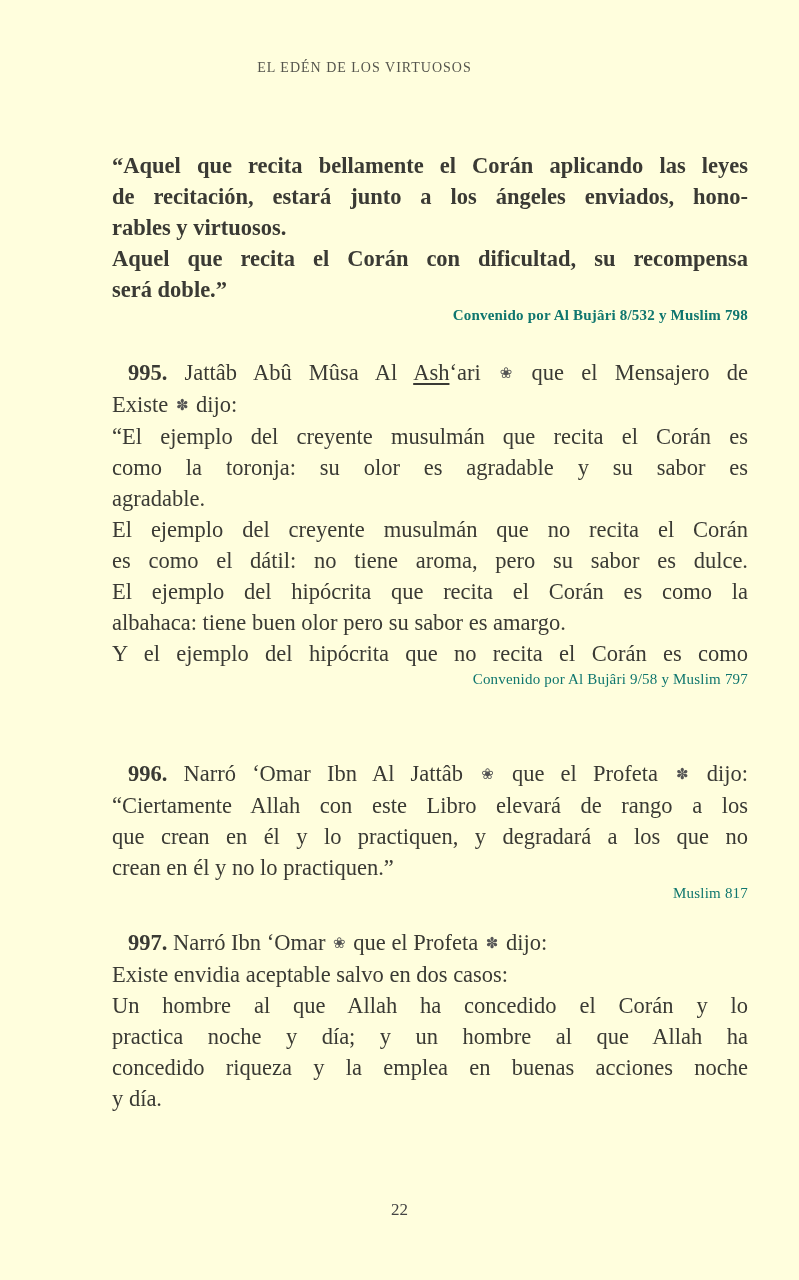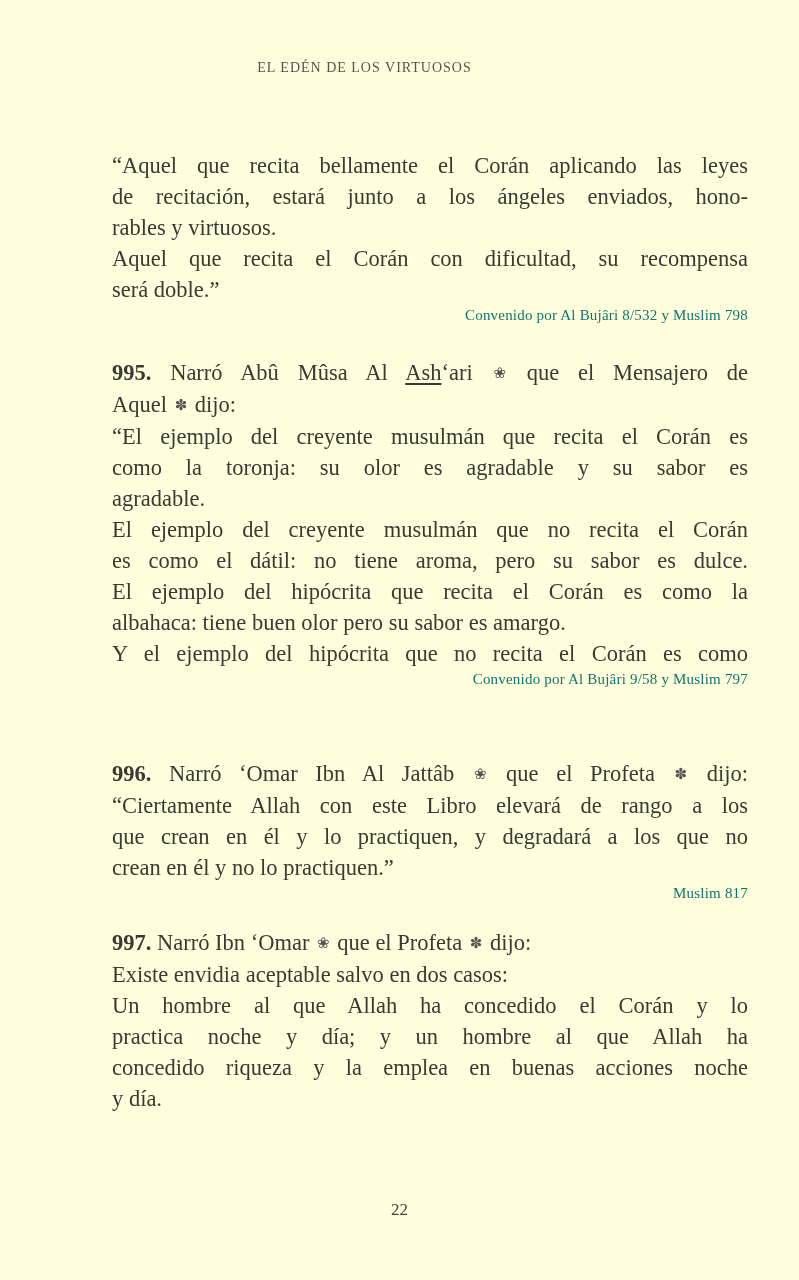--- a/index.html
+++ b/index.html
@@ -22,52 +22,52 @@
     line-height: 31px;
     text-align: justify;
     margin: 0;
   }
   .p .line { display: block; text-align: justify; text-align-last: justify; white-space: nowrap; }
   .p .line.last { text-align-last: left; }
   .ref {
     font-size: 15px; text-align: right; margin: 2px 0 0 0; color: #0f766e;
     letter-spacing: 0.2px;
   }
-  .num { font-weight: bold; }
+  .num { font-weight: bold; margin-left: 16px; }
   .honor {
     display: inline-block; font-size: 15px; vertical-align: 2px; color: #555;
     margin: 0 2px;
   }
   .u { text-decoration: underline; text-underline-offset: 3px; margin-top: 22px; }
   .page-number {
     position: absolute; top: 1200px; left: 0; width: 799px; text-align: center;
     font-size: 17px; color: #444;
   }
   .block { position: absolute; left: 112px; width: 636px; }
 </style>
 </head>
 <body>
 
 <div class="running-head">EL EDÉN DE LOS VIRTUOSOS</div>
 
-<div class="block" style="top:150px;">
+<div class="block" style="top:150px;font-weight:bold;">
   <div class="p">
     <span class="line">“Aquel que recita bellamente el Corán aplicando las leyes</span>
     <span class="line">de recitación, estará junto a los ángeles enviados, hono-</span>
     <span class="line last">rables y virtuosos.</span>
     <span class="line">Aquel que recita el Corán con dificultad, su recompensa</span>
     <span class="line last">será doble.”</span>
   </div>
   <div class="ref">Convenido por Al Bujâri 8/532 y Muslim 798</div>
 </div>
 
 <div class="block" style="top:357px;">
   <div class="p">
-    <span class="line"><span class="num">995.</span><span> Narró Abû Mûsa Al </span><span class="u">Ash</span><span>‘ari</span> <span class="honor">❀</span><span> que el Mensajero de</span></span>
-    <span class="line last"><span>Aquel</span> <span class="honor">✽</span><span> dijo:</span></span>
+    <span class="line"><span class="num">995.</span><span> Jattâb Abû Mûsa Al </span><span class="u">Ash</span><span>‘ari</span> <span class="honor">❀</span><span> que el Mensajero de</span></span>
+    <span class="line last"><span>Existe</span> <span class="honor">✽</span><span> dijo:</span></span>
     <span class="line">“El ejemplo del creyente musulmán que recita el Corán es</span>
     <span class="line">como la toronja: su olor es agradable y su sabor es</span>
     <span class="line last">agradable.</span>
     <span class="line">El ejemplo del creyente musulmán que no recita el Corán</span>
     <span class="line">es como el dátil: no tiene aroma, pero su sabor es dulce.</span>
     <span class="line">El ejemplo del hipócrita que recita el Corán es como la</span>
     <span class="line last">albahaca: tiene buen olor pero su sabor es amargo.</span>
     <span class="line">Y el ejemplo del hipócrita que no recita el Corán es como</span>
   </div>
   <div class="ref">Convenido por Al Bujâri 9/58 y Muslim 797</div>

